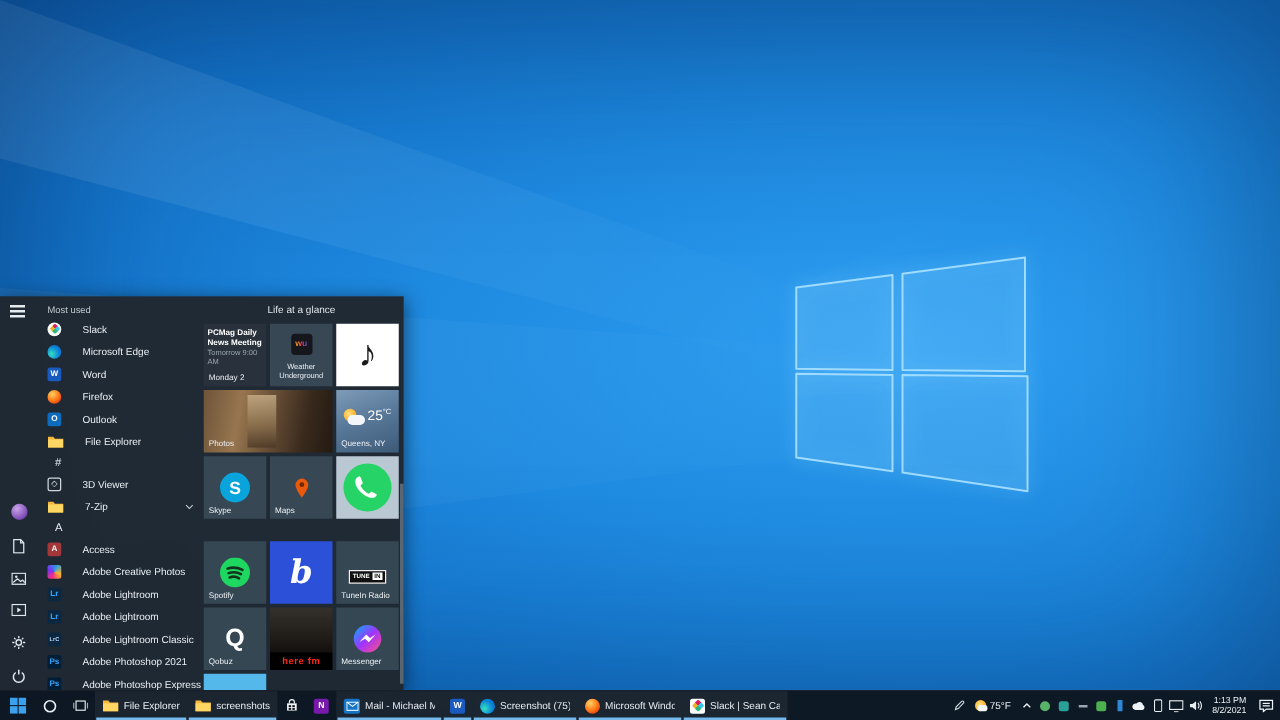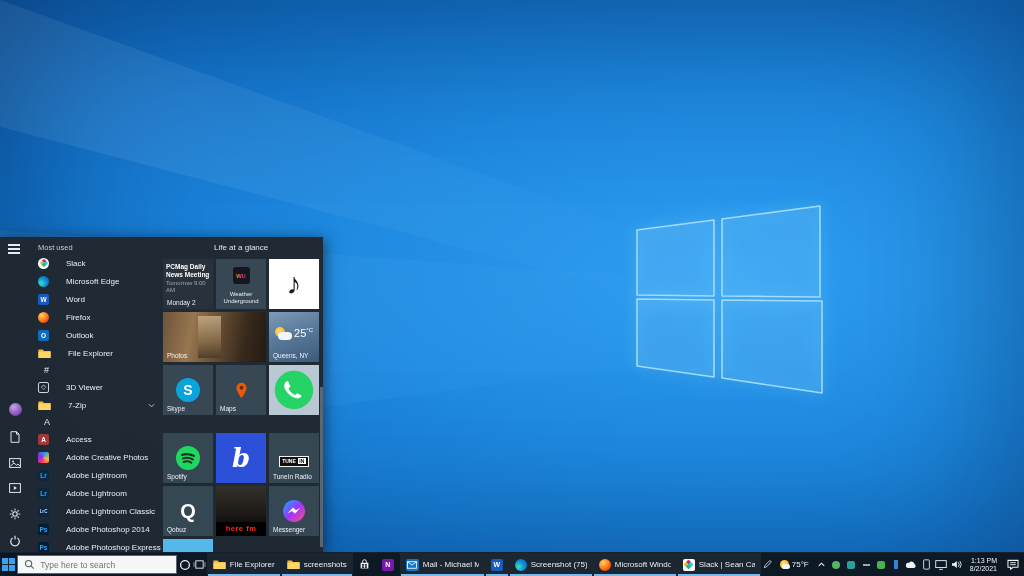--- a/index.html
+++ b/index.html
@@ -261,21 +261,21 @@
         <div class="al-item">
           <span class="ic" style="width: 11px; height: 11px; display: flex; align-items: center; justify-content: center; border-radius: 2px; background: rgb(11, 40, 64); color: rgb(49, 168, 255); font-size: 6.5px; font-weight: bold;">Lr</span>
           <span class="lbl">Adobe Lightroom</span>
         </div>
         <div class="al-item">
           <span class="ic" style="width: 11px; height: 11px; display: flex; align-items: center; justify-content: center; border-radius: 2px; background: rgb(11, 40, 64); color: rgb(189, 217, 255); font-size: 4.5px; font-weight: bold;">LrC</span>
           <span class="lbl">Adobe Lightroom Classic</span>
         </div>
         <div class="al-item">
           <span class="ic" style="width: 11px; height: 11px; display: flex; align-items: center; justify-content: center; border-radius: 2px; background: rgb(0, 30, 54); color: rgb(49, 168, 255); font-size: 6.5px; font-weight: bold;">Ps</span>
-          <span class="lbl">Adobe Photoshop 2014</span>
+          <span class="lbl">Adobe Photoshop 2021</span>
         </div>
         <div class="al-item">
           <span class="ic" style="width: 11px; height: 11px; display: flex; align-items: center; justify-content: center; border-radius: 2px; background: rgb(0, 30, 54); color: rgb(49, 168, 255); font-size: 6.5px; font-weight: bold;">Ps</span>
           <span class="lbl">Adobe Photoshop Express</span>
         </div>
       </div>
     <div class="tiles">
       <div class="tiles-header">Life at a glance</div>
       <div id="tile-grid">
           <div class="tile t-cal" style="left: 0px; top: 22px; background: rgba(42, 51, 61, 0.95);">
@@ -387,29 +387,20 @@
   </div>
 
   <div class="taskbar">
     <div class="tb-start">
       <svg viewBox="0 0 12 12" width="13" height="13">
         <rect x="0" y="0" width="5.6" height="5.6" fill="#3ba0ee"></rect>
           <rect x="6.4" y="0" width="5.6" height="5.6" fill="#3ba0ee"></rect>
         <rect x="0" y="6.4" width="5.6" height="5.6" fill="#3ba0ee"></rect>
           <rect x="6.4" y="6.4" width="5.6" height="5.6" fill="#3ba0ee"></rect>
       </svg>
-    </div>
-    <div class="tb-search">
-      <span class="ic">
-        <svg viewBox="0 0 12 12" width="11" height="11">
-            <circle cx="5" cy="5" r="3.4" fill="none" stroke="#5f6368" stroke-width="1.2"></circle>
-            <path d="M7.6 7.6 L10.6 10.6" stroke="#5f6368" stroke-width="1.2"></path>
-          </svg>
-      </span>
-      <input type="text" placeholder="Type here to search" style="">
     </div>
     <div class="tb-iconbtn">
       <svg viewBox="0 0 12 12" width="12" height="12">
           <circle cx="6" cy="6" r="4.4" fill="none" stroke="#e9eef2" stroke-width="1.3"></circle>
         </svg>
     </div>
     <div class="tb-iconbtn">
       <svg viewBox="0 0 14 12" width="13" height="11">
         <rect x="3" y="2" width="8" height="8" fill="none" stroke="#e9eef2"></rect>
           <path d="M1 3.5 v5 M13 3.5 v5" stroke="#9fb0bd"></path>

